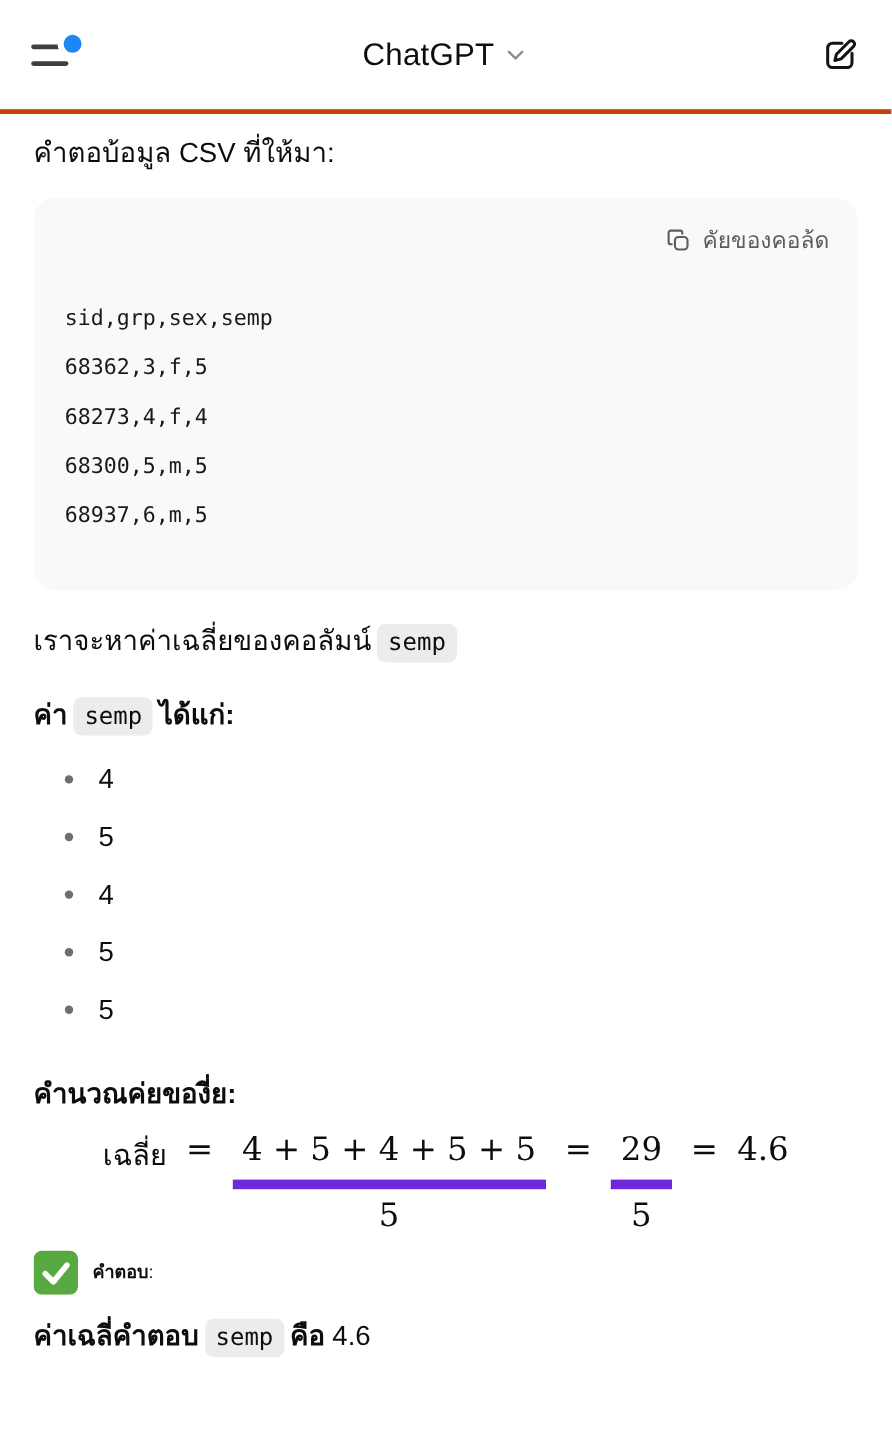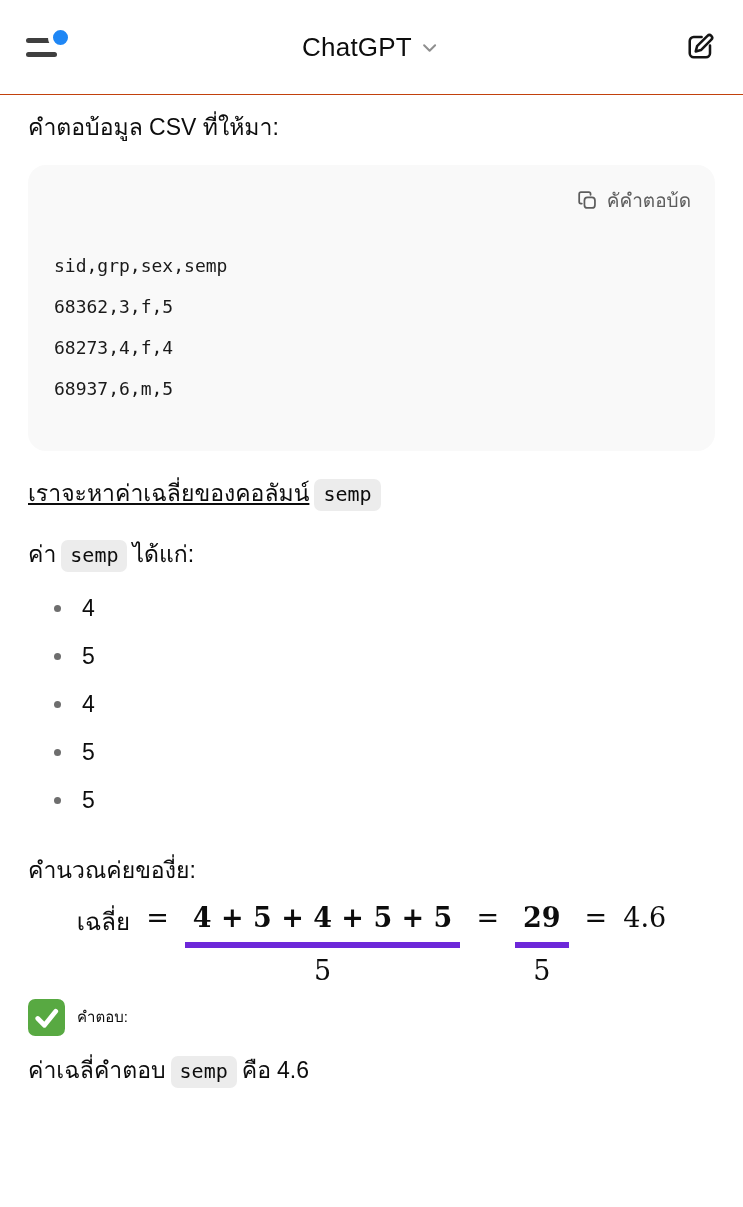--- a/index.html
+++ b/index.html
@@ -7,21 +7,21 @@
   body {
     width:743px; height:1207px; overflow:hidden;
     font-family:"Liberation Sans", sans-serif;
     color:#0d0d0d;
   }
 
   
   .header {
     height:95px; display:flex; align-items:center;
     padding:0 26px; position:relative;
-    border-bottom:1px solid #c2410c; background:#fff;
+    border-bottom:4px solid #c2410c; background:#fff;
   }
   .menu-btn { position:relative; width:34px; height:26px; cursor:pointer; }
   .menu-bar {
     display:block; position:absolute; left:0; height:4.5px; border-radius:3px;
     background:#3f3f3f;
   }
   .menu-bar.top { top:4px; width:31px; }
   .menu-bar.bottom { top:18px; width:31px; }
   .menu-dot {
     position:absolute; top:-9px; right:-13px;
@@ -31,21 +31,21 @@
   .title-wrap {
     position:absolute; left:50%; top:50%; transform:translate(-50%,-50%);
     display:flex; align-items:center; gap:7px; cursor:pointer;
   }
   .title { font-size:26px; font-weight:500; color:#0d0d0d; letter-spacing:.2px; }
   .compose-btn { margin-left:auto; width:34px; height:34px; cursor:pointer; display:flex; align-items:center; justify-content:center; }
 
   
   .content { padding:0 28px; }
   .para { font-size:23px; line-height:1.45; margin-top:16px; }
-  .bold { font-weight:400; }
+  .bold { font-weight:700; }
 
   .chip {
     display:inline-block; background:#ececec; border-radius:7px;
     font-family:"DejaVu Sans Mono", monospace;
     font-size:20px; line-height:1.25; padding:3px 9px 4px;
     margin:0 5px; color:#0d0d0d; vertical-align:baseline;
   }
 
   
   .code-block {
@@ -80,21 +80,21 @@
   }
 
   
   .math-row {
     margin-top:14px; display:flex; justify-content:center; align-items:flex-start;
     gap:14px; font-family:"DejaVu Serif", serif; font-size:27px; color:#0d0d0d;
   }
   .math-thai { font-family:"Liberation Sans", sans-serif; font-size:24px; }
   .math-op { font-size:27px; padding:0 2px; }
   .frac { display:inline-flex; flex-direction:column; text-align:center; }
-  .frac .num { padding:0 8px 9px; border-bottom:6px solid #6d28d9;font-weight:bold; }
+  .frac .num { padding:0 8px 9px; border-bottom:8px solid #6d28d9; }
   .frac .den { padding-top:7px; }
 
   
   .answer-head { margin-top:13px; display:flex; align-items:center; gap:12px; font-size:15px;text-align:center; }
   .check-icon { width:37px; height:37px; flex:0 0 auto; }
   .answer-line { margin-top:18px; font-size:23px; line-height:1.45; }
   .answer-line .val { font-weight:400; margin-left:6px; }
 
   .icon-svg { display:block; }
 </style>
@@ -127,27 +127,27 @@
 
   <p class="para">คำตอบ้อมูล CSV ที่ให้มา:</p>
 
   <div class="code-block">
     <div class="code-header">
       <button class="copy-btn">
         <svg class="icon-svg" width="21" height="21" viewBox="0 0 24 24" fill="none" stroke="#5d5d5d" stroke-width="2" stroke-linecap="round" stroke-linejoin="round">
           <rect x="8.5" y="8.5" width="12" height="12" rx="3.5"></rect>
           <path d="M5.5 15.5h-1a2 2 0 0 1-2-2v-9a2 2 0 0 1 2-2h9a2 2 0 0 1 2 2v1"></path>
         </svg>
-        <span>คัคำตอบ้ด</span>
+        <span>คัยของคอล้ด</span>
       </button>
     </div>
-    <div class="code-pre"><div>sid,grp,sex,semp</div><div>68362,3,f,5</div><div>68273,4,f,4</div><div>68937,6,m,5</div></div>
+    <div class="code-pre"><div>sid,grp,sex,semp</div><div>68362,3,f,5</div><div>68273,4,f,4</div><div>68300,5,m,5</div><div>68937,6,m,5</div></div>
   </div>
 
-  <p class="para" style="margin-top:26px;text-decoration:underline;">
+  <p class="para" style="margin-top:26px;">
     <span>เราจะหาค่าเฉลี่ยของคอลัมน์</span><span class="chip">semp</span>
   </p>
 
   <p class="para" style="margin-top:27px;">
     <span class="bold">ค่า</span><span class="chip">semp</span><span class="bold">ได้แก่:</span>
   </p>
 
   <ul class="value-list">
     <li>4</li>
     <li>5</li>

